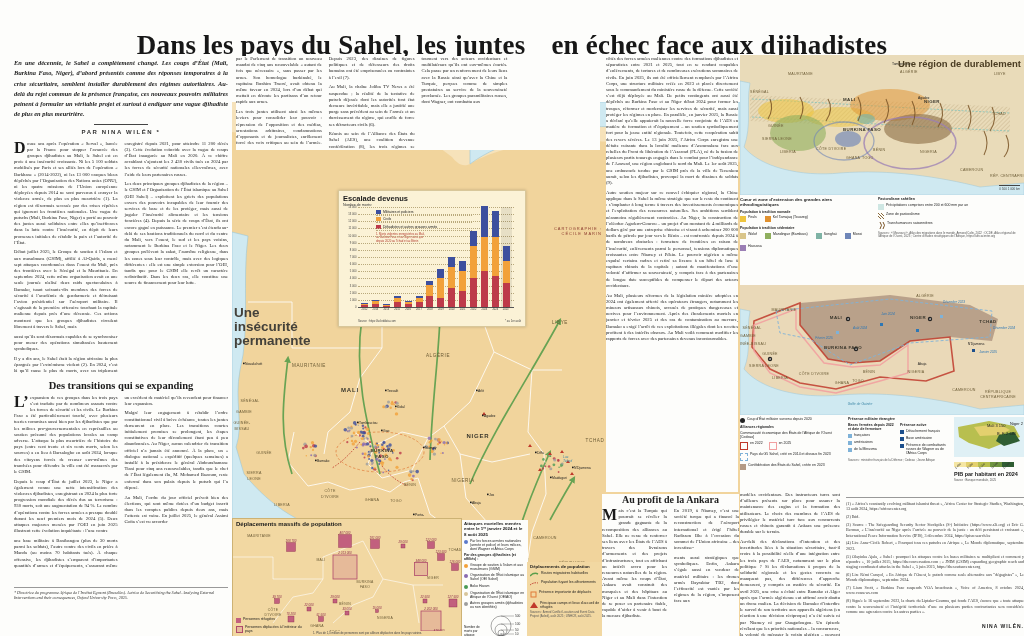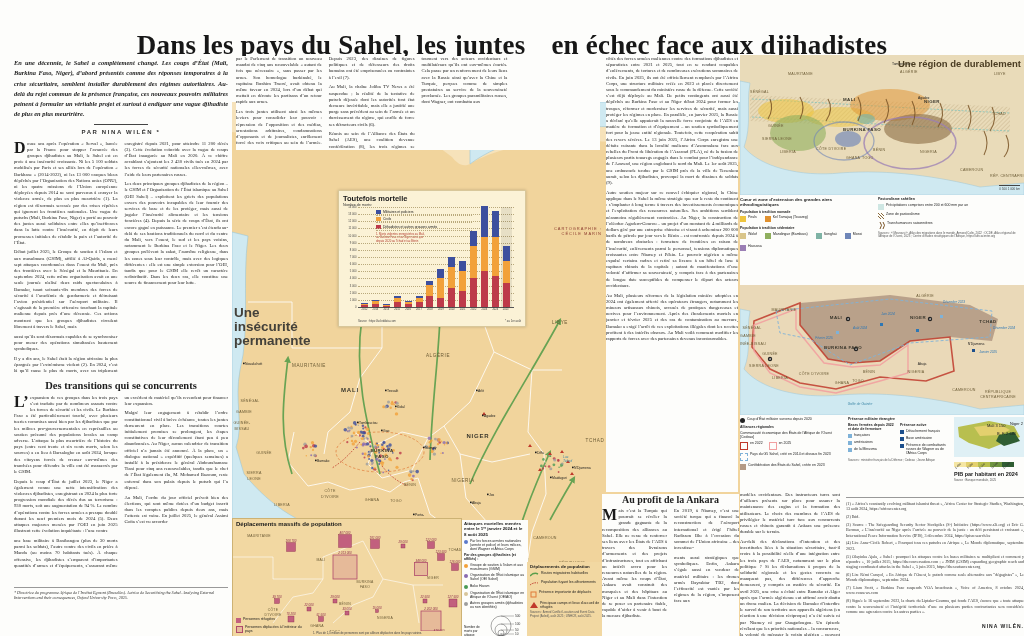--- a/index.html
+++ b/index.html
@@ -366,21 +366,21 @@
   <p class="standfirst just" style="margin:0">En une décennie, le Sahel a complètement changé. Les coups d’État (Mali, Burkina Faso, Niger), d’abord présentés comme des réponses temporaires à la crise sécuritaire, semblent installer durablement des régimes autoritaires. Au-delà du rejet commun de la présence française, ces nouveaux pouvoirs militaires peinent à formuler un véritable projet et surtout à endiguer une vague djihadiste de plus en plus meurtrière.</p>
   <div class="rule"></div>
   <div class="byline">PAR NINA WILÉN *</div>
   <div class="cols2 body-txt just" style="height:234px;margin-top:6px;overflow:hidden" id="intro-cols">
       <p class="bp just dc">Douze ans après l’opération « Serval », lancée par la France pour stopper l’avancée des groupes djihadistes au Mali, le Sahel est en proie à une insécurité croissante. Ni les 5 100 soldats mobilisés par Paris et ses alliés lors de l’opération « Barkhane » (2014-2022), ni les 13 000 casques bleus dépêchés par l’Organisation des Nations unies (ONU), ni les quatre missions de l’Union européenne déployées depuis 2014 ne sont parvenus à enrayer la violence armée, de plus en plus meurtrière (1). La région est désormais secouée par des crises répétées qui ignorent les frontières nationales. Une vague de putschs (Mali, Burkina Faso, Niger) a porté au pouvoir des juntes aussi solidaires entre elles qu’inefficaces dans la lutte contre l’insécurité, en dépit de leurs promesses initiales de rétablir la paix et l’autorité de l’État.</p>
       <p class="bp just">Début juillet 2025, le Groupe de soutien à l’islam et aux musulmans (GSIM), affilié à Al-Qaida, a mené sept attaques coordonnées dans l’ouest du Mali, près des frontières avec le Sénégal et la Mauritanie. En septembre 2024, cette même organisation avait en une seule journée réalisé deux raids spectaculaires à Bamako, tuant soixante-dix membres des forces de sécurité à l’académie de gendarmerie et détruisant l’avion présidentiel sur l’aéroport militaire. Il s’agissait de la première offensive touchant la capitale malienne depuis près d’une décennie. Ces actions montrent que les groupes djihadistes circulent librement à travers le Sahel, mais</p>
       <p class="bp just">aussi qu’ils sont désormais capables de se synchroniser pour mener des opérations simultanées hautement symboliques.</p>
       <p class="bp just">Il y a dix ans, le Sahel était la région africaine la plus épargnée par l’extrémisme violent (2). En 2024, c’est là qu’il cause le plus de morts, avec un triplement enregistré depuis 2021, pour atteindre 11 200 décès (3). Cette évolution coïncide avec la vague de coups d’État inaugurée au Mali en 2020. À ce chiffre accablant s’ajoutent les 2 430 civils tués en 2024 par les forces de sécurité nationales elles-mêmes, avec l’aide de leurs partenaires russes.</p>
       <p class="bp just">Les deux principaux groupes djihadistes de la région – le GSIM et l’Organisation de l’État islamique au Sahel (OEI Sahel) – exploitent les griefs des populations envers des pouvoirs incapables de leur fournir des services de base et de les protéger, mais aussi de juguler l’insécurité alimentaire et les tensions foncières (4). Depuis la série de coups d’État, ils ont encore gagné en puissance. Le premier s’est étendu au-delà de ses bastions traditionnels du nord et du centre du Mali, vers l’ouest, le sud et les pays voisins, notamment le Burkina Faso et le Niger. Les deux groupes prélèvent la zakat, l’aumône religieuse, dans les zones sous leur contrôle, mais avec des logiques différentes : elle est une simple extorsion pour l’OEI, tandis que pour le GSIM elle revêt un caractère redistributif. Dans les deux cas, elle constitue une source de financement pour leur lutte.</p>
     </div>
-  <h2 class="sect-title" style="margin:5px 0 4px">Des transitions qui se concurrents</h2>
+  <h2 class="sect-title" style="margin:5px 0 4px">Des transitions qui se expanding</h2>
   <div class="cols2 body-txt just" style="height:186px;overflow:hidden" id="sect1-cols">
       <p class="bp just dc">L’expansion de ces groupes dans les trois pays s’est traduite par de nombreux assauts contre les forces de sécurité et les civils. Le Burkina Faso a été particulièrement touché, avec plusieurs tueries commises aussi bien par les djihadistes que par les milices pro-gouvernementales en représailles au soutien présumé des populations locales au camp adverse. L’attaque la plus meurtrière de l’histoire du pays (entre cent trente et six cents morts, selon les sources) a eu lieu à Barsalogho en août 2024, lorsque des citoyens forcés de creuser eux-mêmes des tranchées pour défendre la ville ont été massacrés par le GSIM.</p>
       <p class="bp just">Depuis le coup d’État de juillet 2023, le Niger a également connu une nette intensification des violences djihadistes, enregistrant en 2024 la plus forte progression mondiale des décès dus au terrorisme : 930 morts, soit une augmentation de 94 %. Le nombre d’opérations contre les forces armées a presque doublé durant les neuf premiers mois de 2024 (5). Deux attaques majeures menées par l’OEI en juin 2025 illustrent cette évolution inquiétante : l’une contre</p>
       <p class="bp just">une base militaire à Banibangou (plus de 30 morts parmi les soldats), l’autre contre des civils en prière à Manda (au moins 70 habitants tués). À chaque offensive, les djihadistes s’emparent d’importantes quantités d’armes et d’équipements, s’assurant même un excédent de matériel qu’ils revendent pour financer leur expansion.</p>
       <p class="bp just">Malgré leur engagement à rétablir l’ordre constitutionnel civil à brève échéance, toutes les juntes demeurent en place. Les transitions courtes initialement promises se prolongent, les étapes constitutives de leur déroulement étant peu à peu abandonnées. Au Niger, aucun calendrier de transition officiel n’a jamais été annoncé. À la place, un « dialogue national » expéditif (quelques semaines) a installé à la présidence le général Abdourahamane Tiani pour cinq ans renouvelables, tandis que le chef de l’État légalement élu, M. Mohamed Bazoum, reste enfermé dans son palais depuis le putsch qui l’a déposé.</p>
       <p class="bp just">Au Mali, l’ordre du jour officiel prévoit bien des élections, qui sont même dotées d’un budget inscrit dans les comptes publics depuis deux ans, mais l’attente est vaine. En juillet 2025, le général Assimi Goïta s’est vu accorder</p>
     </div>
   <p class="footnote" style="margin:6px 0 0;border-top:.5px solid #999;padding-top:2px">* Directrice du programme Afrique de l’Institut Egmont (Bruxelles). Autrice de Securitizing the Sahel. Analysing External Interventions and their consequences, Oxford University Press, 2025.</p>
 </div>
 
@@ -395,21 +395,21 @@
 
 <div class="abs" style="left:606px;top:56px;width:132px;height:436px;background:#fdfdfb">
   <div class="body-txt just" style="height:436px;overflow:hidden" id="right-col">
       <p class="bp just">côtés des forces armées maliennes contre des formations djihadistes et séparatistes entre 2021 et 2025, tout en se rendant coupables d’enlèvements, de tortures et de nombreuses exécutions sommaires de civils. En juin 2025, ils ont été officiellement remplacés par l’Africa Corps, une structure militaire créée en 2023 et placée directement sous le commandement du ministère russe de la défense. Cette société s’est déjà déployée au Mali. De petits contingents ont aussi été dépêchés au Burkina Faso et au Niger début 2024 pour former les troupes, réformer et moderniser les services de sécurité, mais aussi protéger les régimes en place. En parallèle, en janvier 2025, la Russie a déclaré qu’elle appuierait la nouvelle force conjointe de l’AES en matière de formation et d’équipement – un soutien symboliquement fort pour la jeune entité régionale. Toutefois, cette coopération subit des revers sévères. Le 13 juin 2025, l’Africa Corps enregistra une défaite cuisante dans la localité malienne d’Anoumalane face aux rebelles du Front de libération de l’Azawad (FLA), né de la fusion de plusieurs partis touaregs engagés dans le combat pour l’indépendance de l’Azawad, une région englobant le nord du Mali. Le 1er août 2025, une embuscade tendue par le GSIM près de la ville de Tenenkou aurait, selon les djihadistes, provoqué la mort de dizaines de soldats (9).</p>
       <p class="bp just">Autre soutien majeur sur ce nouvel échiquier régional, la Chine applique dans le Sahel la même stratégie que sur le reste du continent : s’implanter à long terme à travers des investissements économiques et l’exploitation des ressources naturelles. Ses ambitions semblent néanmoins régulièrement contrariées. Au Niger, la construction de l’oléoduc Agadem-Gourou – un projet d’un montant de 4 milliards de dollars géré par une entreprise chinoise et visant à acheminer 200 000 barils de pétrole par jour vers le Bénin – est confrontée depuis 2024 à de nombreux obstacles : fermeture de frontières en raison de l’insécurité, enlèvements parmi le personnel, tensions diplomatiques croissantes entre Niamey et Pékin. Le pouvoir nigérien a même expulsé certains cadres et retiré sa licence à un hôtel de luxe à capitaux chinois de la capitale ; autant de manifestations d’une volonté d’affirmer sa souveraineté, y compris face à des partenaires de longue date susceptibles de compenser le départ des acteurs occidentaux.</p>
       <p class="bp just">Au Mali, plusieurs réformes de la législation minière adoptées en 2024 ont également affecté des opérateurs étrangers, notamment les mineurs artisanaux chinois, accusés de pratiques dangereuses et nocives pour l’environnement. Après des éboulements mortels en janvier et février 2025 et des cas de contamination au mercure, Bamako a exigé l’arrêt de ces exploitations illégales dont les recettes profitent à des intérêts obscurs. Au Mali voilà comment modifier les rapports de forces avec des partenaires devenus incontournables.</p>
     </div>
 </div>
 
 <div id="chart" class="abs" style="left:338px;top:190px;width:178px">
-  <h3>Toutefois mortelle</h3>
+  <h3>Escalade devenus</h3>
   <div class="sub">Nombre de morts¹</div>
   <div id="chart-plot">
     <div class="ch-legend" id="ch-legend">
         <div>
           <i style="background: rgb(61, 79, 158);"></i>
           <span>Militaires et policiers</span>
         </div>
         <div>
           <i style="background: rgb(242, 161, 58);"></i>
           <span>Civils</span>

